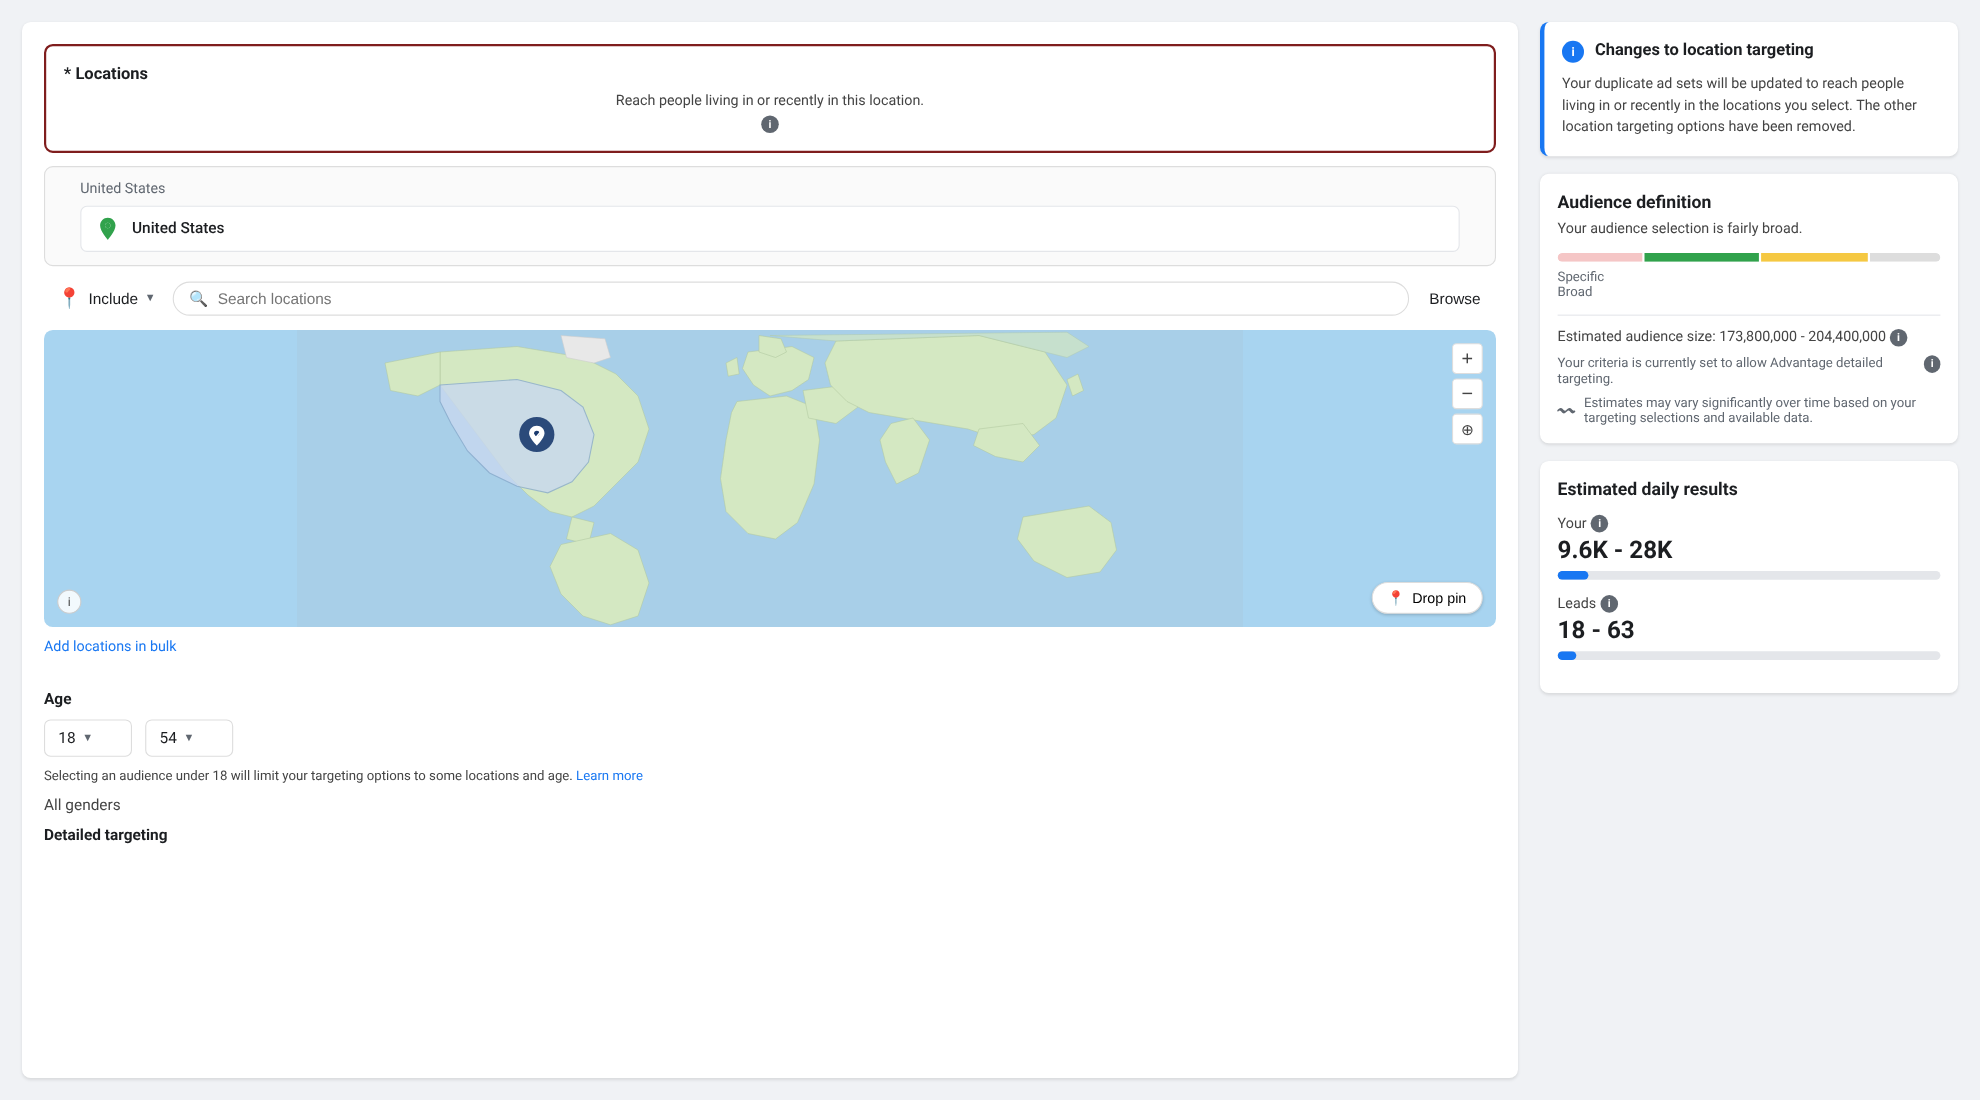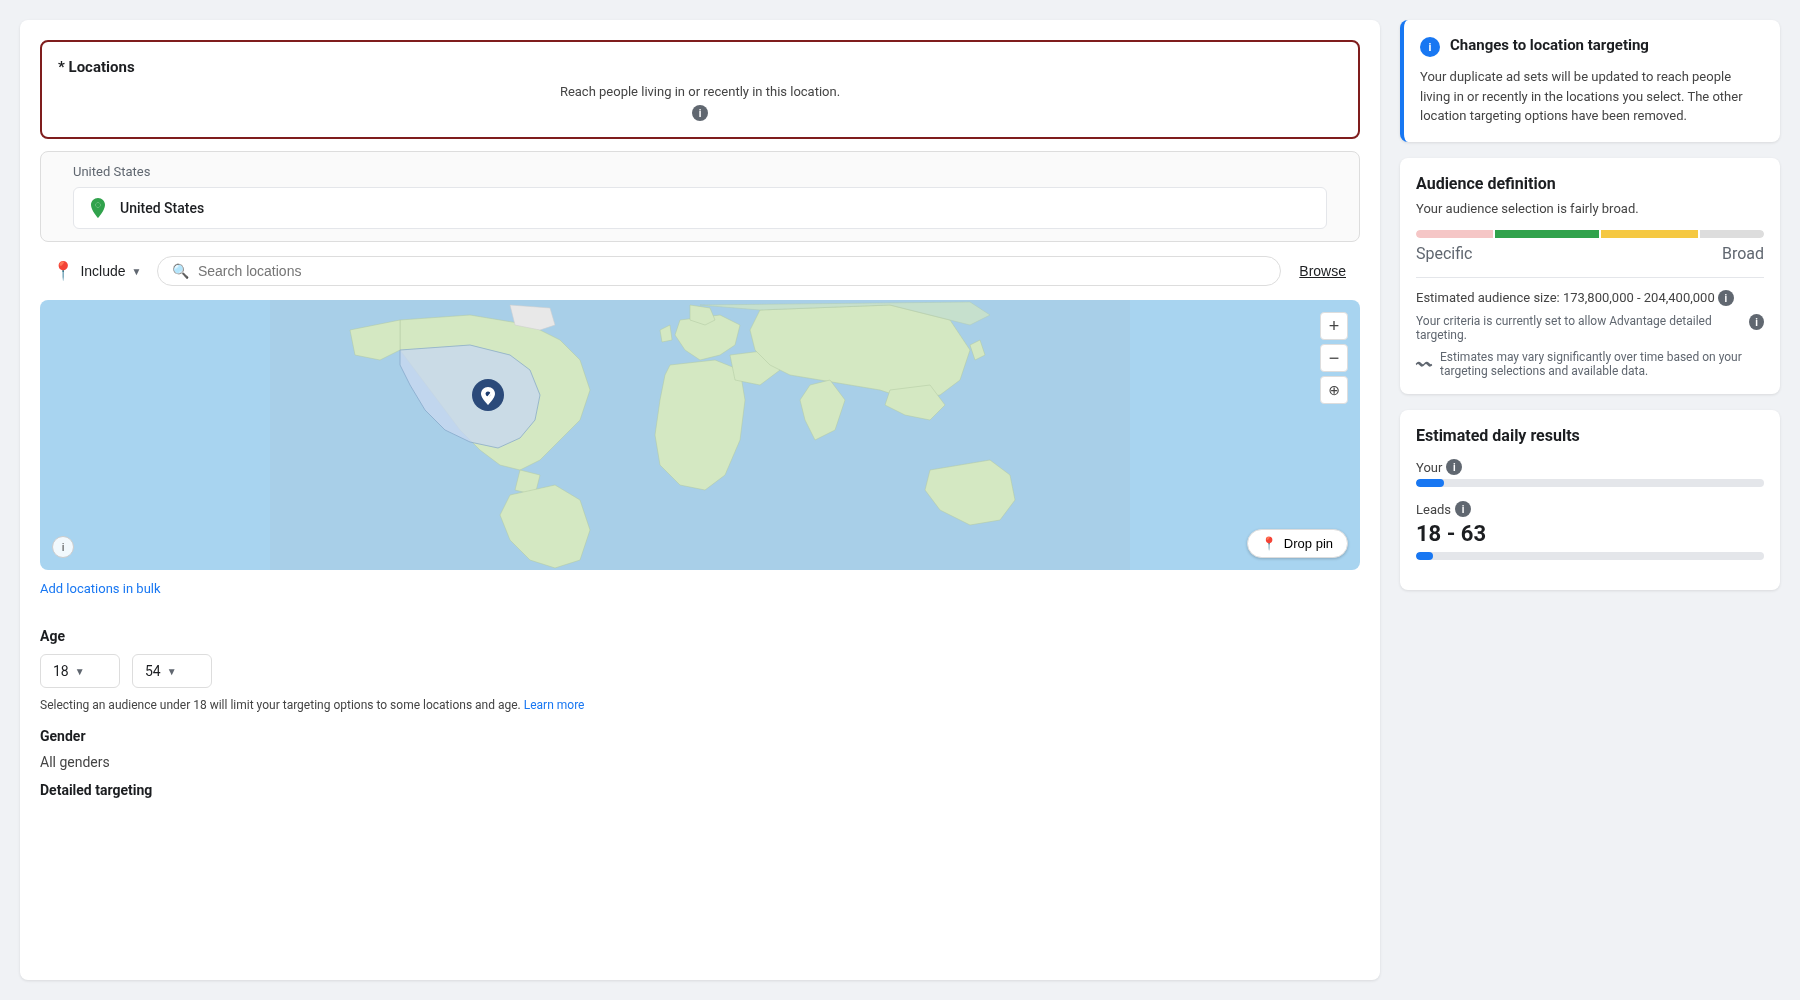--- a/index.html
+++ b/index.html
@@ -144,21 +144,20 @@
       width: 100%;
     }
     .browse-btn {
       background: none;
       border: none;
       cursor: pointer;
       font-size: 14px;
       color: #1c1e21;
       font-weight: 500;
       padding: 6px 10px;
-      text-decoration: underline;
     }
 
     
     .map-container {
       border-radius: 8px;
       overflow: hidden;
       position: relative;
       height: 270px;
       margin-bottom: 10px;
     }
@@ -332,24 +331,24 @@
       overflow: hidden;
       margin-bottom: 6px;
       gap: 2px;
     }
     .bar-red { background: #f5c6c6; flex: 0 0 22%; border-radius: 4px 0 0 4px; }
     .bar-green { background: #31a24c; flex: 0 0 30%; }
     .bar-yellow { background: #f5c842; flex: 0 0 28%; }
     .bar-gray { background: #ddd; flex: 1; border-radius: 0 4px 4px 0; }
     .bar-labels {
       display: flex;
-      justify-content: space-between;
-      font-size: 16px;
+      font-size: 12px;
       color: #606770;
       margin-bottom: 14px;
+      flex-direction: column;
     }
     .divider { border: none; border-top: 1px solid #e4e6ea; margin: 12px 0; }
     .audience-size {
       font-size: 13px;
       color: #444;
       margin-bottom: 8px;
     }
     .audience-note {
       font-size: 12px;
       color: #606770;
@@ -526,21 +525,20 @@
         <span>54</span>
         <span class="chevron-down">▼</span>
       </div>
     </div>
     <div class="age-note">
       <span>Selecting an audience under 18 will limit your targeting options to some locations and age.</span>
       <a class="learn-more" href="#">Learn more</a>
     </div>
 
     
-    <div class="section-label">Gender</div>
     <div class="gender-value">All genders</div>
 
     
     <div class="detailed-targeting-label">Detailed targeting</div>
   </div>
 
   <div class="right-panel">
 
     <div class="info-card changes-card">
       <div class="changes-header">
@@ -583,20 +581,21 @@
       </div>
     </div>
 
     <div class="info-card">
       <div class="results-title">Estimated daily results</div>
 
       <div class="result-label">
         <span>Your</span>
         <span class="info-icon">i</span>
       </div>
+      <div class="result-value">9.6K - 28K</div>
       <div class="result-bar-container">
         <div class="result-bar-fill" style="width: 8%"></div>
       </div>
 
       <div class="result-label">
         <span>Leads</span>
         <span class="info-icon">i</span>
       </div>
       <div class="result-value">18 - 63</div>
       <div class="result-bar-container">

